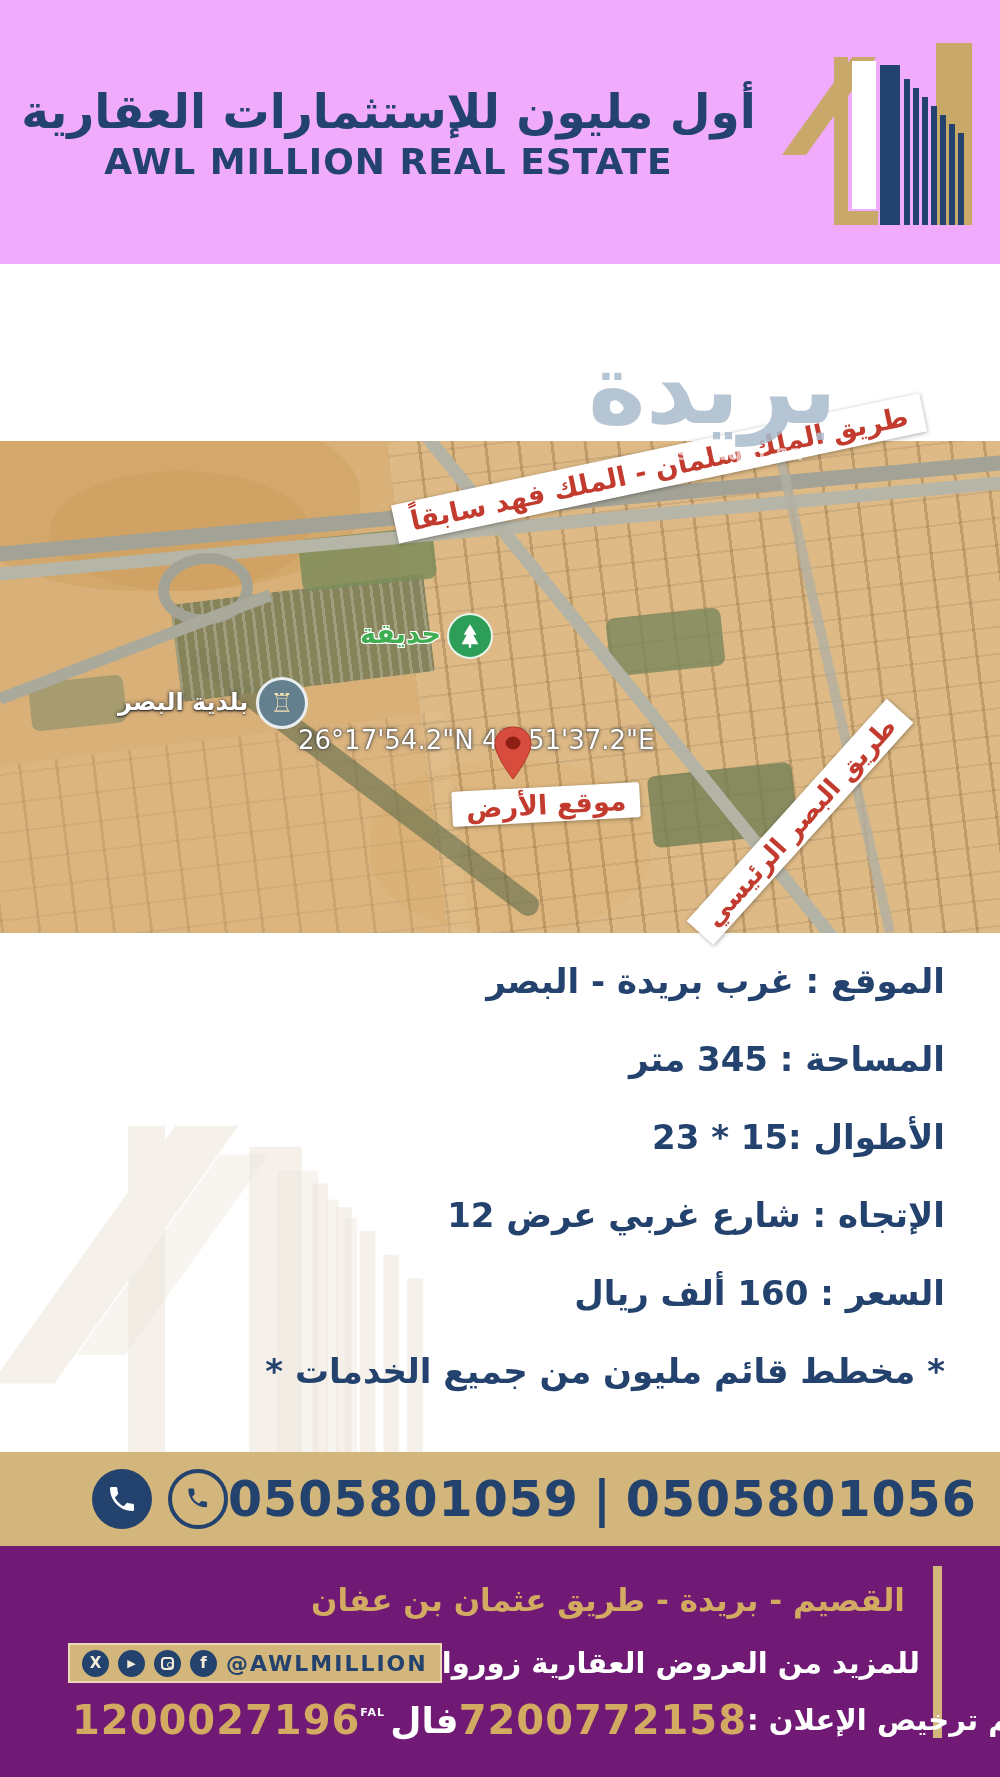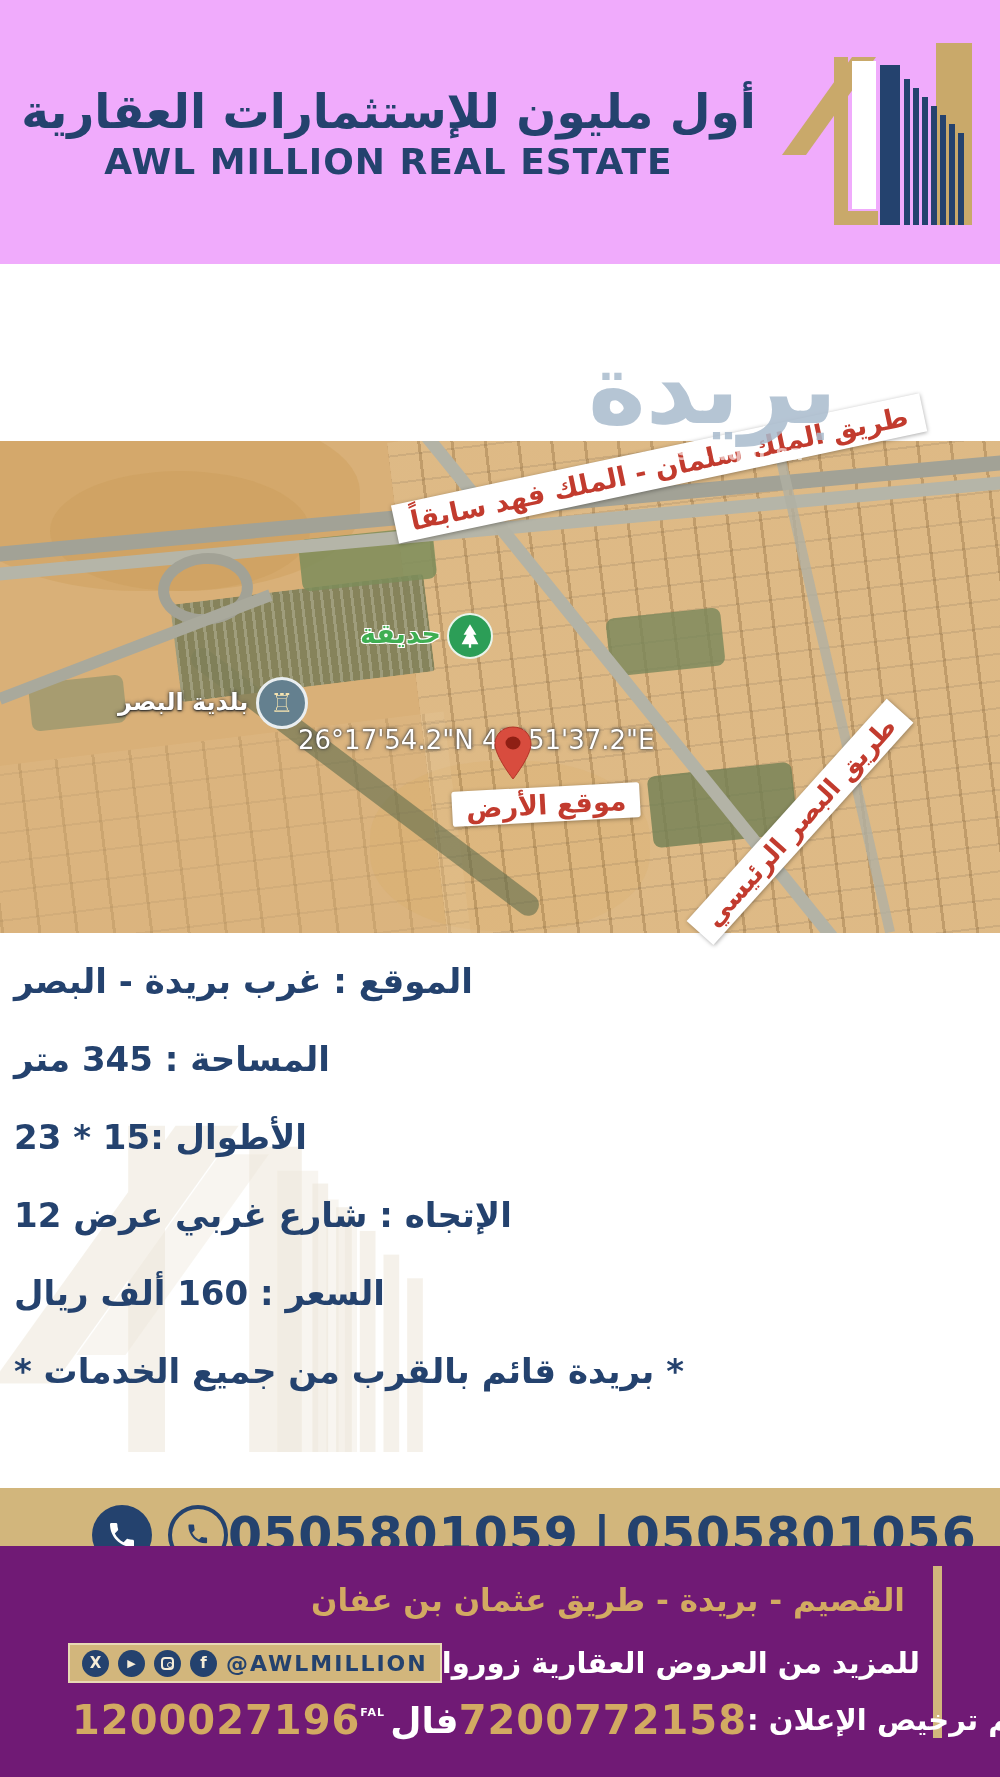--- a/index.html
+++ b/index.html
@@ -66,29 +66,29 @@
   .park-text{position:absolute;left:360px;top:618px;z-index:4;color:#3fae52;font-size:27px;font-weight:bold;direction:rtl;
     text-shadow:-1px -1px 0 #fff,1px -1px 0 #fff,-1px 1px 0 #fff,1px 1px 0 #fff;}
   .muni-badge{position:absolute;left:256px;top:677px;z-index:4;width:52px;height:52px;border-radius:50%;
     background:#64808f;border:3px solid #e9eef0;display:flex;align-items:center;justify-content:center;
     color:#f5e3b0;font-size:26px;line-height:1;}
   .muni-text{position:absolute;left:118px;top:688px;z-index:4;color:#ffffff;font-size:24px;font-weight:bold;direction:rtl;
     text-shadow:0 0 4px #333,0 1px 2px #222;}
   .pin{position:absolute;left:493px;top:726px;z-index:5;}
   
   .details{position:absolute;left:0;top:933px;width:1000px;height:519px;background:#ffffff;overflow:hidden;}
-  .d-lines{position:relative;z-index:3;display:flex;flex-direction:column;gap:38px;padding:28px 55px 0 14px;
-    direction:rtl;text-align:right;align-items:flex-end;}
+  .d-lines{position:relative;z-index:3;display:flex;flex-direction:column;gap:38px;padding:28px 55px 0 28px;
+    direction:rtl;text-align:right;}
   .d-line{color:#24426e;font-size:34px;font-weight:bold;line-height:40px;}
   .wm-logo{position:absolute;z-index:1;opacity:.5;}
   .wm-logo *{fill:#ece5d7 !important;}
   .wm2{opacity:.35;}
   
   .contact{position:absolute;left:0;top:1452px;width:1000px;height:94px;background:#d2b67c;
-    display:flex;align-items:center;padding-left:92px;margin-top:36px;}
+    display:flex;align-items:center;padding-left:92px;}
   .c-icons{display:flex;align-items:center;gap:16px;}
   .phone-circle{width:60px;height:60px;border-radius:50%;background:#24426e;display:flex;align-items:center;justify-content:center;}
   .wa-circle{width:60px;height:60px;border-radius:50%;border:4px solid #24426e;display:flex;align-items:center;justify-content:center;}
   .c-numbers{flex:1;text-align:center;padding-right:125px;color:#24426e;font-size:49px;font-weight:bold;
     letter-spacing:1px;direction:ltr;white-space:nowrap;}
   .c-sep{padding:0 14px;font-weight:bold;}
   
   .footer{position:absolute;left:0;top:1546px;width:1000px;height:286px;background:#701a75;}
   .gold-bar{position:absolute;right:58px;top:20px;width:9px;height:172px;background:#d2b67c;}
   .f-line1{position:absolute;right:95px;top:36px;color:#d2aa62;font-size:31px;font-weight:bold;direction:rtl;white-space:nowrap;}
@@ -195,21 +195,21 @@
       <rect x="106" y="28" width="20" height="160"></rect>
       <rect x="130" y="42" width="6" height="146"></rect>
       <rect x="139" y="51" width="6" height="137"></rect>
     </svg>
     <div class="d-lines">
       <div class="d-line">الموقع : غرب بريدة - البصر</div>
       <div class="d-line">المساحة : 345 متر</div>
       <div class="d-line">الأطوال :15 * 23</div>
       <div class="d-line">الإتجاه : شارع غربي عرض 12</div>
       <div class="d-line">السعر : 160 ألف ريال</div>
-      <div class="d-line">* بريدة قائم بالقرب من جميع الخدمات *</div>
+      <div class="d-line">* مخطط قائم مليون من جميع الخدمات *</div>
     </div>
   </div>
 
   <div class="contact">
     <div class="c-icons">
       <div class="phone-circle">
         <svg width="32" height="32" viewBox="0 0 24 24">
           <path d="M6.62 10.79c1.44 2.83 3.76 5.14 6.59 6.59l2.2-2.2c.27-.27.67-.36 1.02-.24 1.12.37 2.33.57 3.57.57.55 0 1 .45 1 1V20c0 .55-.45 1-1 1-9.39 0-17-7.61-17-17 0-.55.45-1 1-1h3.5c.55 0 1 .45 1 1 0 1.25.2 2.45.57 3.57.11.35.03.74-.25 1.02l-2.2 2.2z" fill="#ffffff"></path>
         </svg>
       </div>

